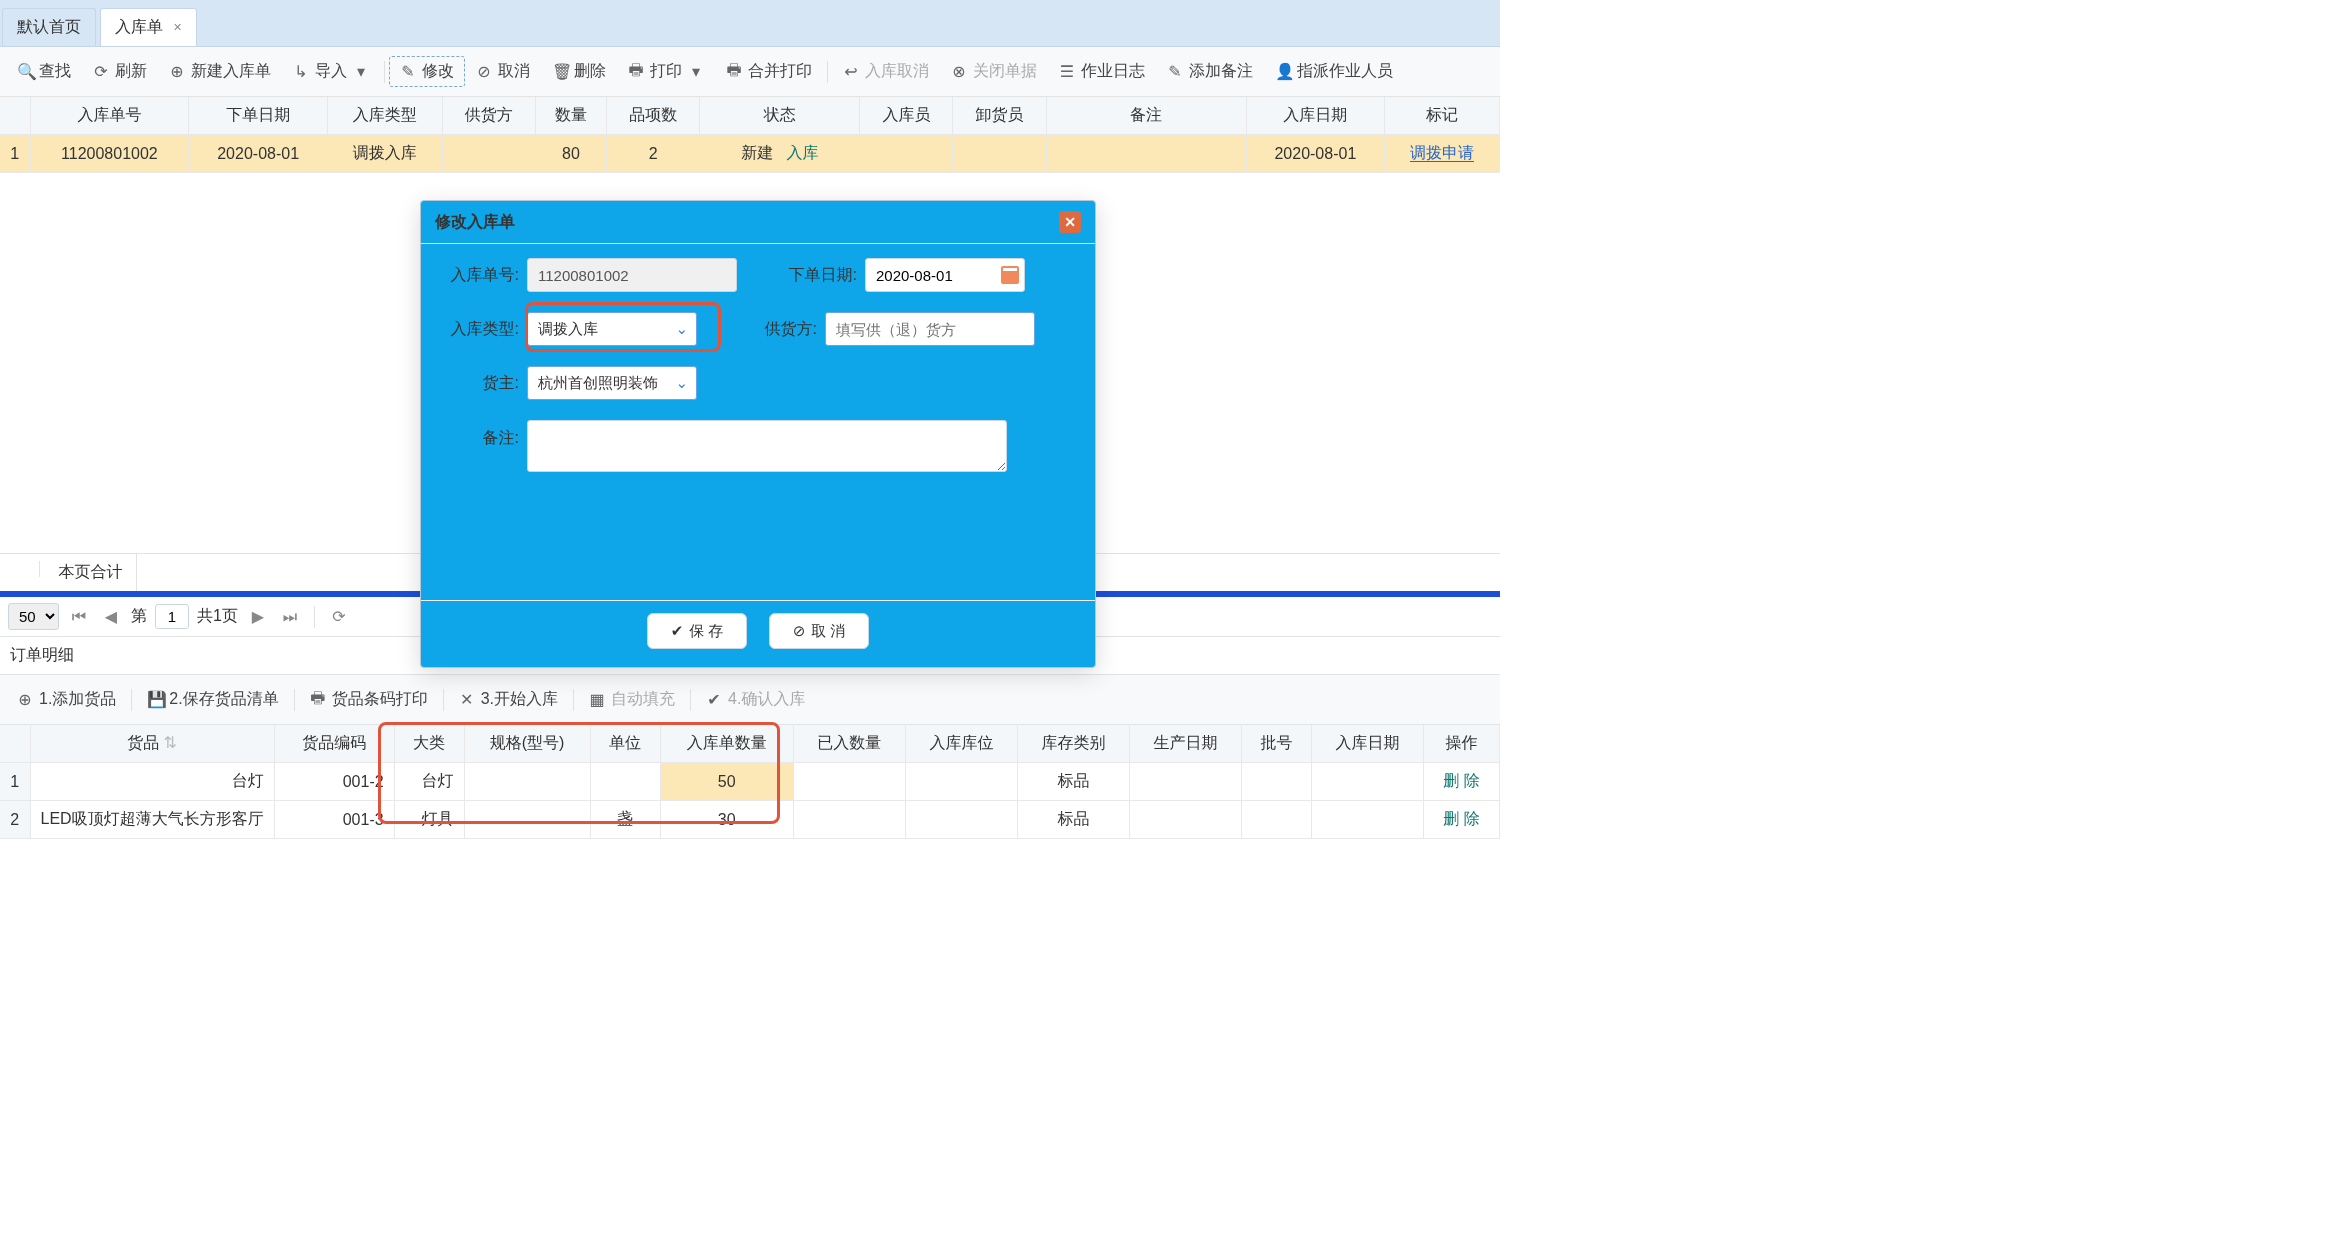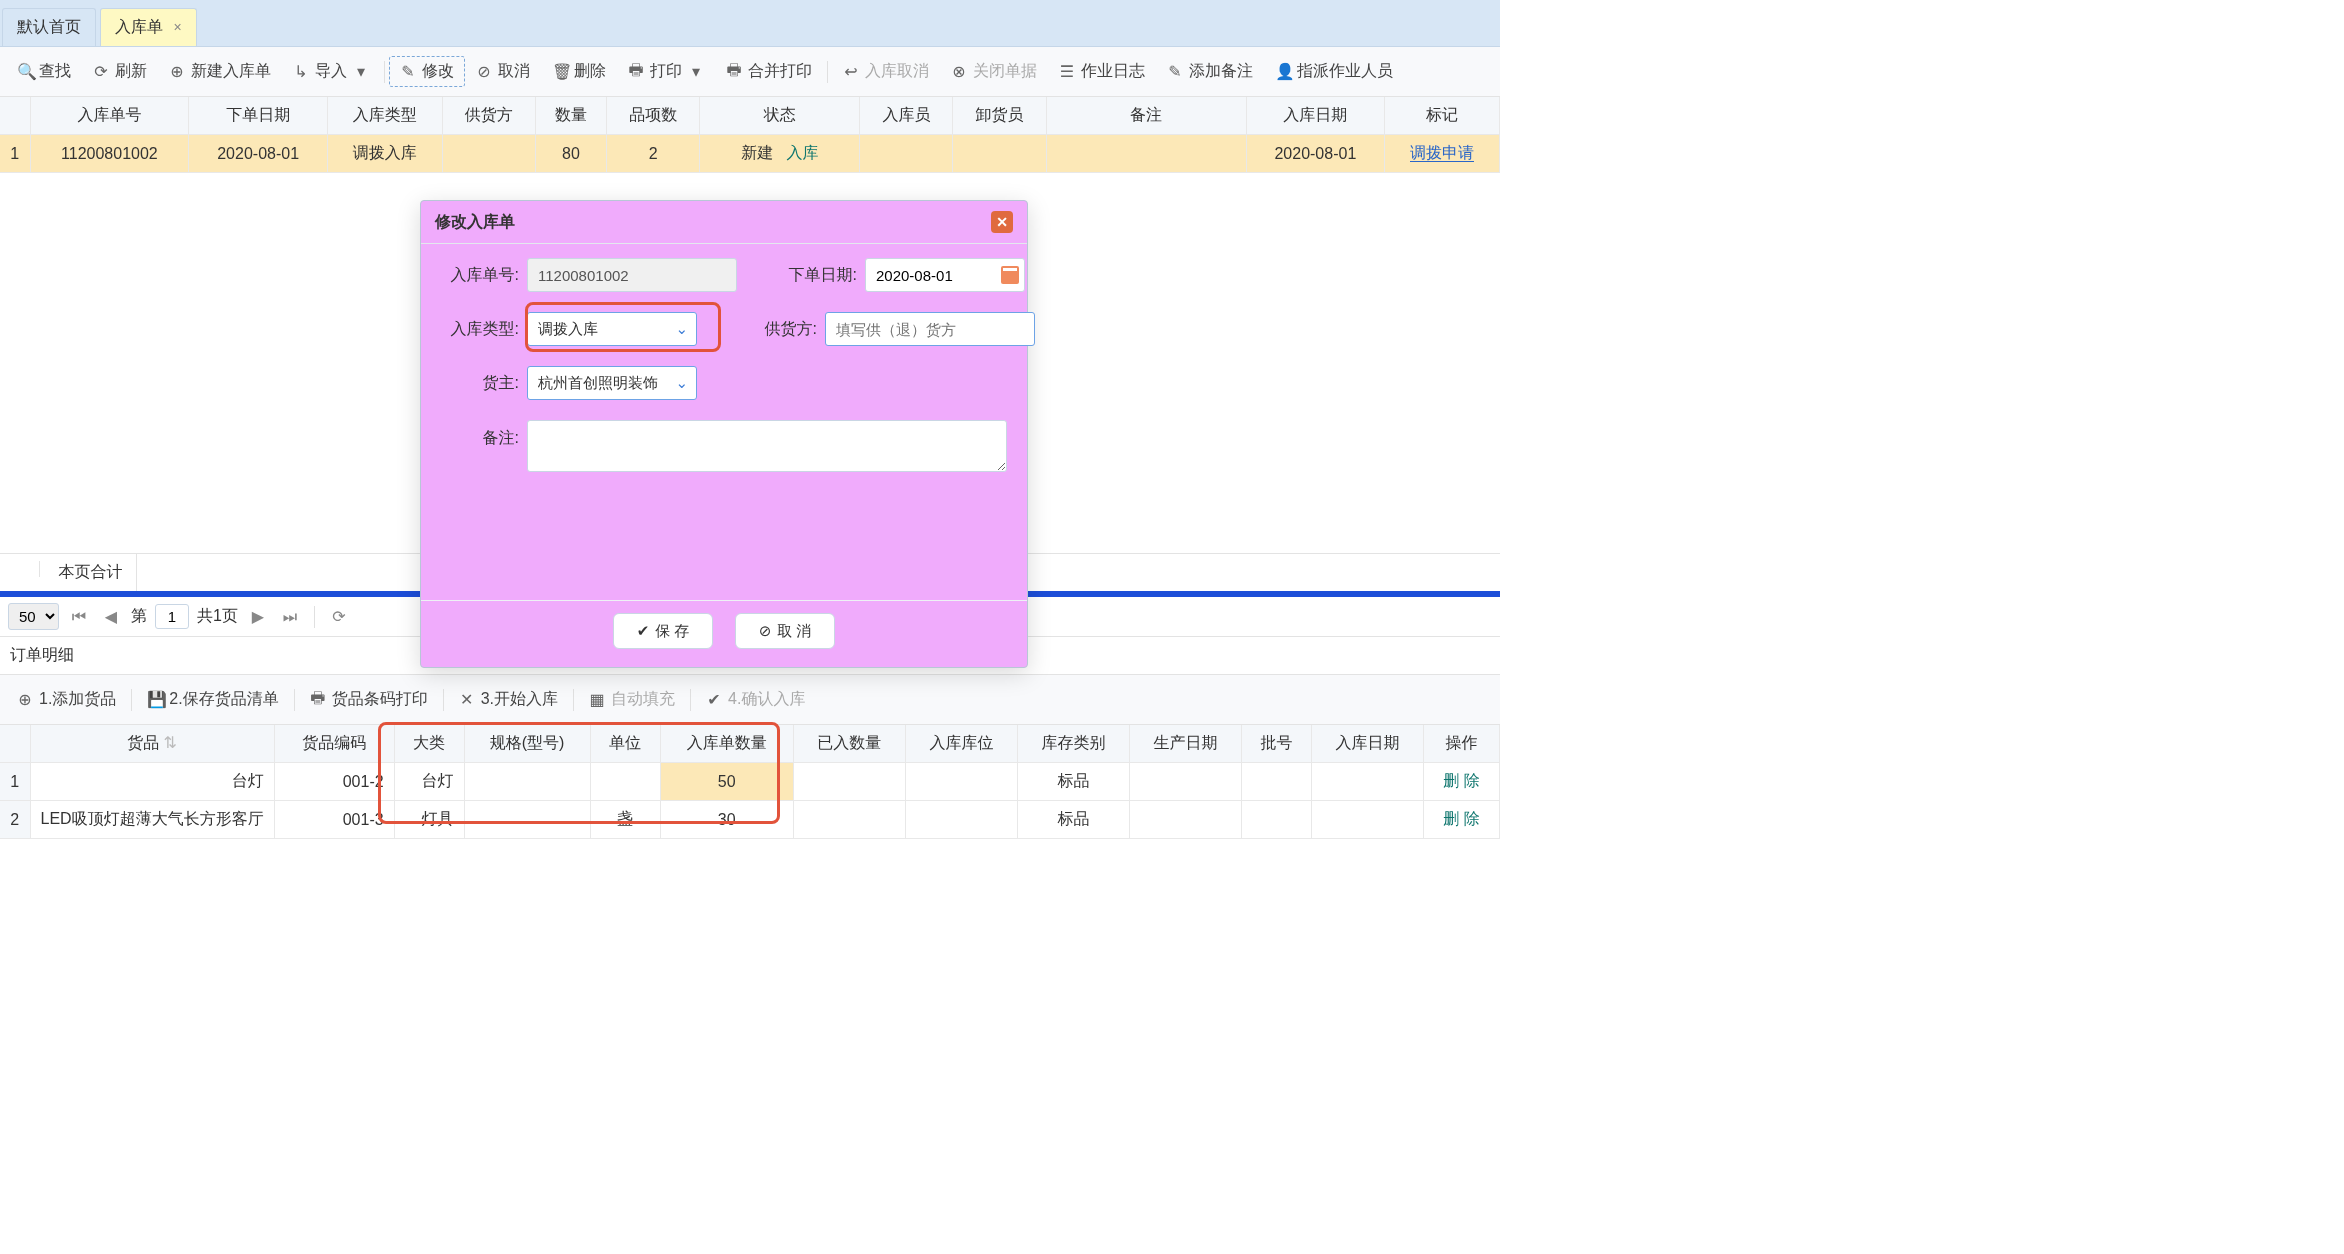--- a/index.html
+++ b/index.html
@@ -1,20 +1,20 @@
 <!DOCTYPE html>
 <html><head>
 <meta charset="utf-8">
 <style>
 * { box-sizing:border-box; font-family:"Microsoft YaHei","Helvetica Neue",Arial,sans-serif }
 body { margin:0; background:#fff; font-size:16px; color:#333; width:1500px }
 
 .tabbar { background:#d7e6f5; display:flex; border-bottom:1px solid #c5d6e8 }
 .tab { padding:8px 14px; border:1px solid #c5d6e8; border-bottom:none; background:#d7e6f5; border-radius:3px 3px 0 0; margin:8px 2px 0; cursor:pointer }
-.tab.active { background:#fef9c3 }
+.tab.active { background:#ffffff }
 .tab .close { color:#888; margin-left:6px; font-size:14px }
 
 .tb { display:flex; align-items:center; padding:6px 6px; border-bottom:1px solid #e3e3e3; background:#f8f9fb }
 .btn { display:inline-flex; align-items:center; gap:6px; padding:4px 10px; border:1px solid transparent; border-radius:3px; cursor:pointer; color:#444 }
 .btn.boxed { border:1px dashed #7aa7d8 }
 .btn.disabled { color:#aaa; cursor:not-allowed }
 .sep { width:1px; height:22px; background:#e0e0e0; margin:0 4px }
 
 .ic { display:inline-block; width:16px; text-align:center; color:#666 }
 
@@ -31,21 +31,21 @@
 .ftcell { padding:8px 14px; display:inline-block; border-right:1px solid #e3e3e3 }
 
 .pager { display:flex; align-items:center; gap:8px; padding:6px 8px; border-bottom:1px solid #e3e3e3 }
 .pgbtn { width:24px; height:24px; display:inline-flex; align-items:center; justify-content:center; color:#888; border-radius:3px; cursor:pointer }
 select,input[type=text] { border:1px solid #c9d6e4; border-radius:3px; padding:3px 6px; font-size:15px }
 
 .sectitle { padding:8px 10px; background:#fff; border-bottom:1px solid #e3e3e3 }
 
 .hr-rect { position:absolute; border:3px solid #e2533b; border-radius:8px; pointer-events:none }
 .wrap { position:relative }
-.dlg { position:absolute; left:420px; top:200px; width:608px; background:#f0abfc; border:1px solid #b8c6d6; border-radius:4px; box-shadow:0 6px 24px rgba(0,0,0,.15) }
+.dlg { position:absolute; left:420px; top:200px; width:676px; background:#0ea5e9; border:1px solid #b8c6d6; border-radius:4px; box-shadow:0 6px 24px rgba(0,0,0,.15) }
 .dlg-h { display:flex; align-items:center; justify-content:space-between; padding:10px 14px; border-bottom:1px solid #e3e8ee; font-weight:bold }
 .dlg-x { width:22px; height:22px; border-radius:4px; background:#e06a3f; color:#fff; display:flex; align-items:center; justify-content:center; cursor:pointer; font-size:14px }
 .dlg-b { padding:14px 18px 8px }
 .fr { display:flex; gap:40px; margin-bottom:20px; align-items:center }
 .fl { width:80px; text-align:right; color:#333 }
 .fc { display:flex; align-items:center; gap:8px }
 .inp { width:210px; height:34px; border:1px solid #c9d6e4; border-radius:3px; padding:0 10px; font-size:15px }
 .inp.ro { background:#f0f0f0; color:#555 }
 .sel { width:170px; height:34px; border:1px solid #6da3e6; border-radius:3px; padding:0 28px 0 10px; font-size:15px; background:#fff; position:relative; display:flex; align-items:center }
 .sel .car { position:absolute; right:8px; color:#3a7bd5 }

